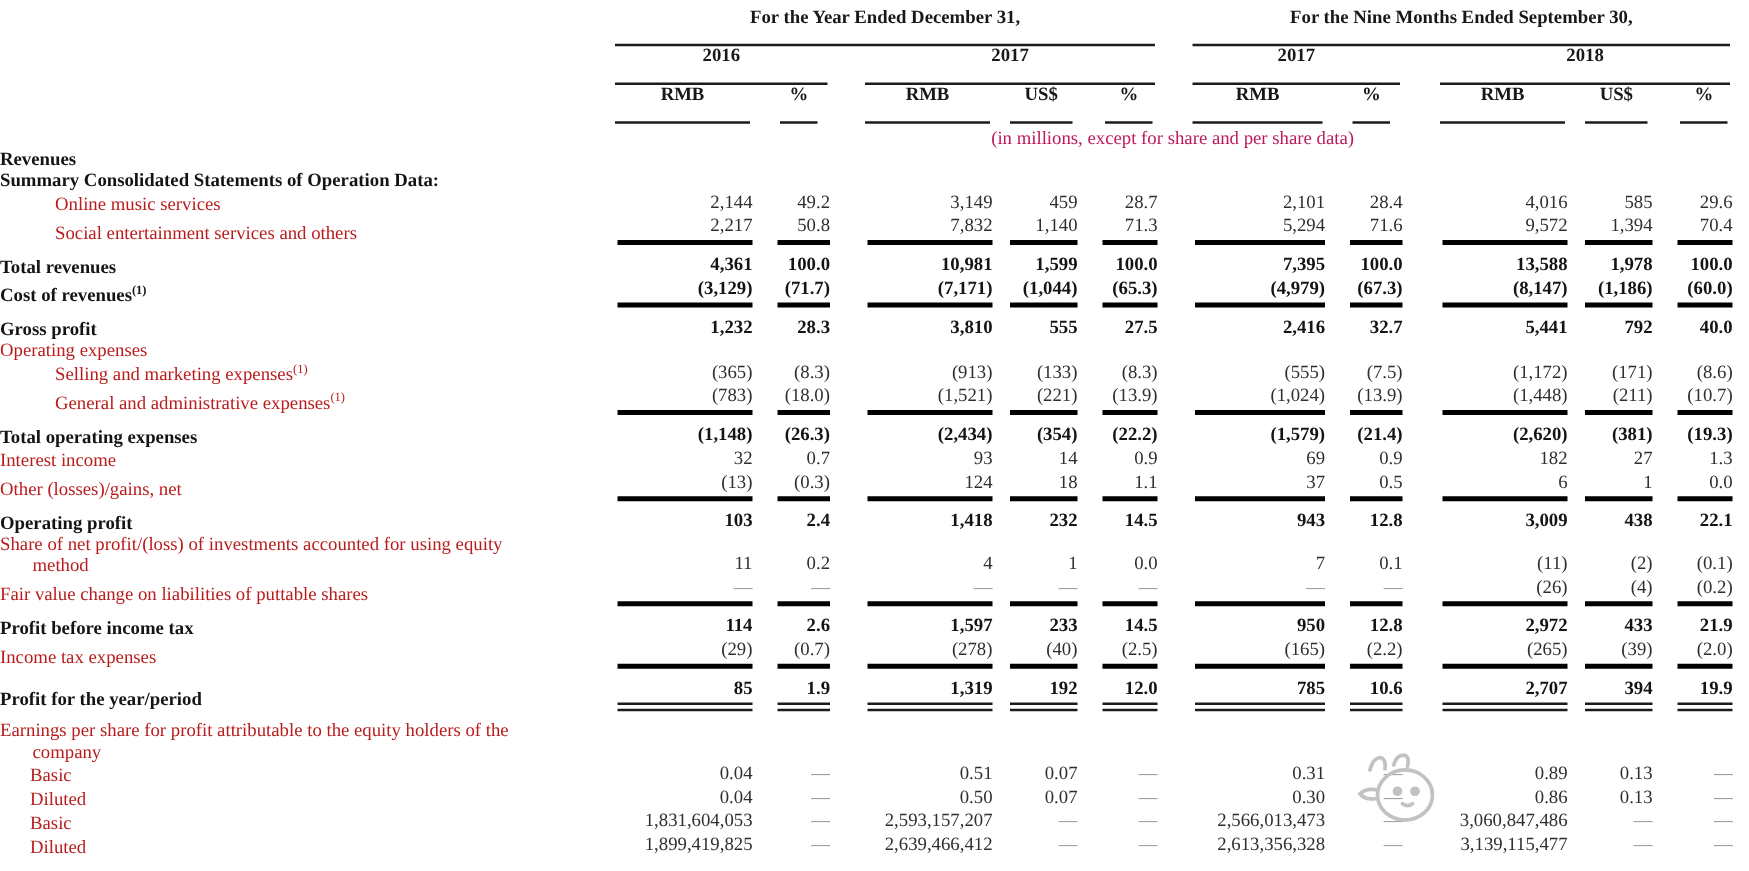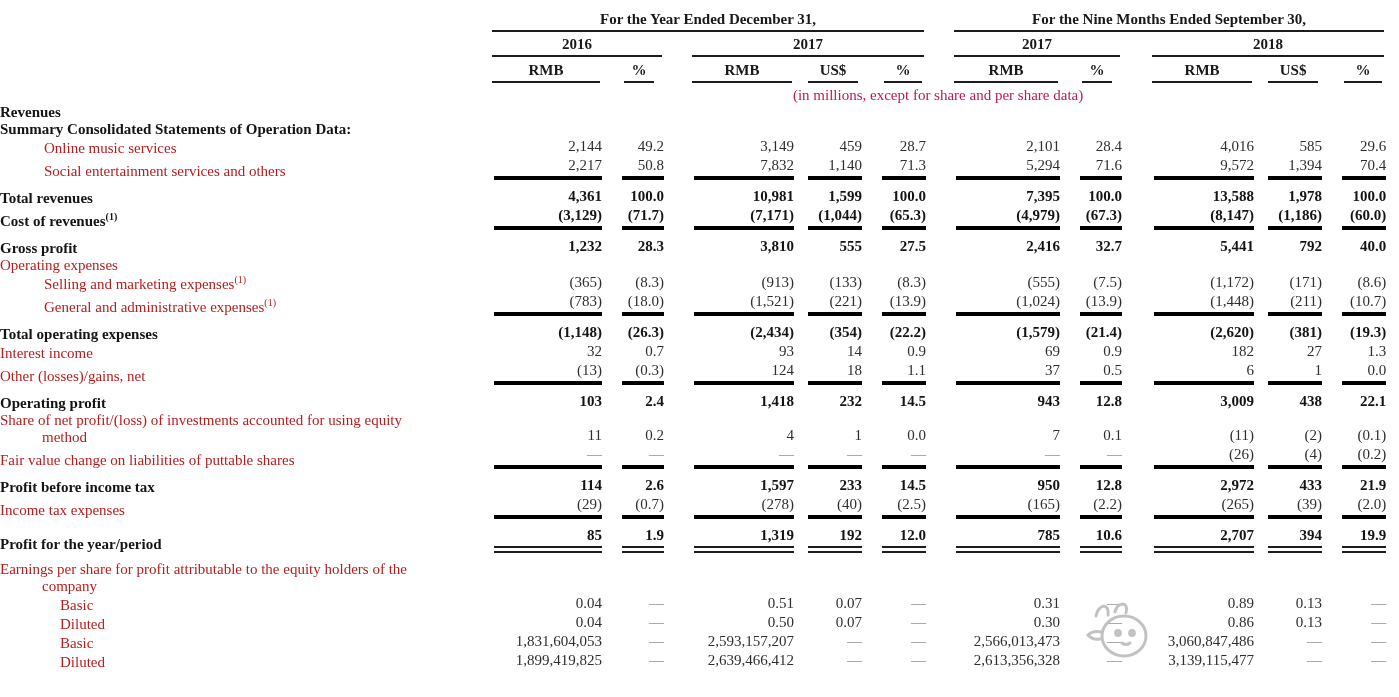--- a/index.html
+++ b/index.html
@@ -10,29 +10,29 @@
   table.fin{border-collapse:collapse;table-layout:fixed;width:1399px;margin-top:6px;}
   table.fin td,table.fin th{padding:0;vertical-align:bottom;font-weight:normal;
        font-size:15px;line-height:17px;white-space:nowrap;}
 
   
   tr.hA td{height:26px;}
   tr.hB td{height:25px;}
   tr.hC td{height:26px;}
   tr.hD td{height:21px;}
   .hl{border-bottom:2.5px solid #1c1c1c;text-align:center;font-weight:bold;color:#181818;
-      padding-bottom:2px;margin:0 2px;}
+      padding-bottom:12px;margin:0 2px;}
   .note{text-align:center;font-weight:bold;color:#be185d;padding-top:2px;}
 
   
   td.lbl{color:#b91c1c;padding-top:3px;}
   tr.bold td{font-weight:bold;color:#141414;}
   td.lbl .ind1{padding-left:44px;display:block;}
-  td.lbl .ind2{padding-left:60px;display:block;}
-  td.lbl .l2{padding-left:42px;display:block;}
+  td.lbl .ind2{padding-left:24px;display:block;}
+  td.lbl .l2{padding-left:26px;display:block;}
   sup{font-size:10px;line-height:0;}
 
   td.num{padding-top:3px;}
   td.num .ln{text-align:right;padding-bottom:2px;}
   td.rmb .ln{margin-left:4px;}
   td.usd .ln{margin-left:14px;}
   td.pct .ln{margin-left:20px;}
   .rs .ln{border-bottom:4px solid #000000;}
   .rd .ln{border-bottom:7px double #1c1c1c;}
   tr.sp td{padding-top:8px;}

